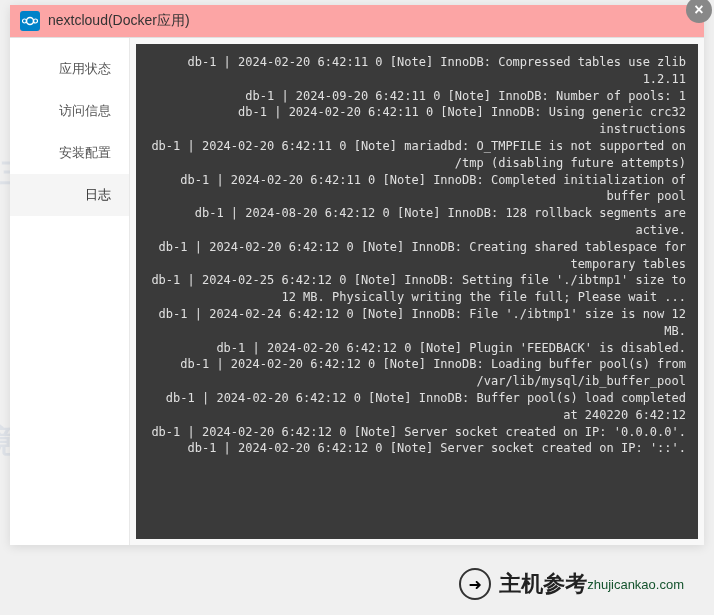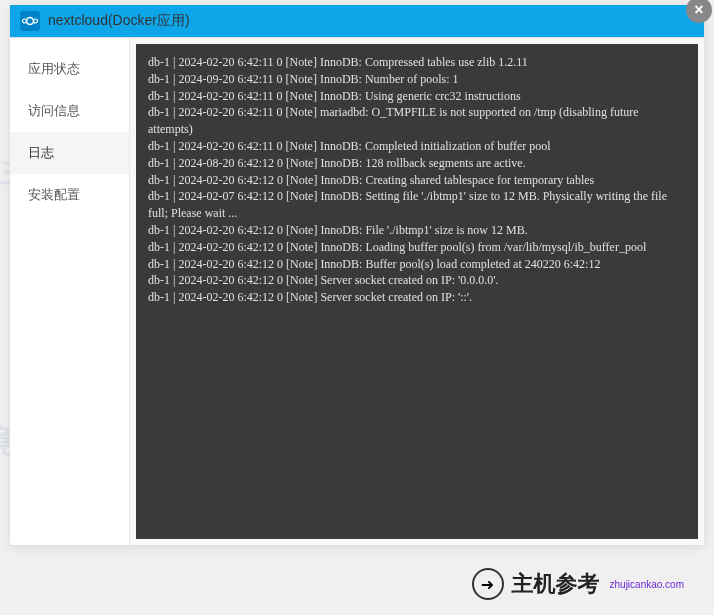--- a/index.html
+++ b/index.html
@@ -8,38 +8,38 @@
     .watermark { position: absolute; color: rgba(100,130,180,0.12); font-size: 32px; font-weight: bold; pointer-events: none; z-index: 1; }
     .wm1 { top: 60px; left: 300px; }
     .wm2 { top: 150px; left: 0px; }
     .wm3 { top: 280px; left: 150px; }
     .wm4 { top: 420px; left: -50px; }
     .wm5 { top: 60px; right: 10px; }
     .wm6 { top: 420px; right: 10px; }
     
     .window { position: absolute; top: 5px; left: 10px; right: 10px; bottom: 70px; background: #f8f8f8; box-shadow: 0 2px 10px rgba(0,0,0,0.1); z-index: 2; display: flex; flex-direction: column; }
     
-    .title-bar { display: flex; align-items: center; padding: 6px 10px; background: #0ea5e9; border-bottom: 1px solid #e0e0e0; }
+    .title-bar { display: flex; align-items: center; padding: 6px 10px; background: #fca5a5; border-bottom: 1px solid #e0e0e0; }
     .app-icon { width: 20px; height: 20px; background: #0082c9; border-radius: 3px; display: flex; align-items: center; justify-content: center; color: #fff; font-size: 10px; margin-right: 8px; }
     .title-text { font-size: 14px; color: #333; }
     .close-btn { position: absolute; top: -8px; right: -8px; width: 26px; height: 26px; background: #888; color: #fff; border-radius: 50%; display: flex; align-items: center; justify-content: center; font-size: 16px; font-weight: bold; cursor: pointer; z-index: 10; }
     
-    .content { display: flex; flex: 1; overflow: hidden; }
+    .content { display: flex; flex: 1; overflow: hidden; text-align: right; }
     
     .sidebar { width: 120px; background: #fff; border-right: 1px solid #e8e8e8; padding-top: 10px; }
     .sidebar-item { padding: 12px 18px; font-size: 13px; color: #555; cursor: pointer; }
     .sidebar-item.active { color: #333; font-weight: 500; background: #f5f5f5; }
     
     .log-area { flex: 1; background: #3a3a3a; color: #e0e0e0; font-family: Consolas, monospace; font-size: 12px; padding: 10px 12px; overflow-y: auto; line-height: 1.4; margin: 6px; position: relative; }
-    .log-line { word-wrap: break-word; font-family: Liberation Serif, serif; }
+    .log-line { word-wrap: break-word; }
     
     .footer-brand { position: absolute; bottom: 15px; right: 30px; display: flex; align-items: center; z-index: 3; }
     .brand-icon { width: 32px; height: 32px; border: 2px solid #333; border-radius: 50%; display: flex; align-items: center; justify-content: center; margin-right: 8px; font-size: 16px; }
     .brand-text { font-size: 22px; font-weight: bold; color: #222; }
-    .brand-url { font-size: 10px; color: #6d28d9; margin-left: 10px; }
+    .brand-url { font-size: 13px; color: #14532d; }
   </style>
 </head>
 <body>
 
 <div class="watermark wm1">主机参考</div>
 <div class="watermark wm2">主机参考</div>
 <div class="watermark wm3">服务跨境电商</div>
 <div class="watermark wm4">跨境电商 助力</div>
 <div class="watermark wm5">服务跨境电商</div>
 <div class="watermark wm6">主机参考</div>
@@ -55,34 +55,35 @@
           <circle cx="13.5" cy="5" r="2" fill="none" stroke="#fff" stroke-width="1.2"></circle>
         </svg>
     </div>
     <span class="title-text">nextcloud(Docker应用)</span>
   </div>
 
   <div class="content">
     <div class="sidebar">
       <div class="sidebar-item">应用状态</div>
       <div class="sidebar-item">访问信息</div>
+      <div class="sidebar-item">安装配置</div>
       <div class="sidebar-item active">日志</div>
-      <div class="sidebar-item">安装配置</div>
     </div>
 
     <div class="log-area" id="log-container">
     <div class="log-line">db-1    | 2024-02-20  6:42:11 0 [Note] InnoDB: Compressed tables use zlib 1.2.11</div>
         <div class="log-line">db-1    | 2024-09-20  6:42:11 0 [Note] InnoDB: Number of pools: 1</div>
         <div class="log-line">db-1    | 2024-02-20  6:42:11 0 [Note] InnoDB: Using generic crc32 instructions</div>
         <div class="log-line">db-1    | 2024-02-20  6:42:11 0 [Note] mariadbd: O_TMPFILE is not supported on /tmp (disabling future attempts)</div>
         <div class="log-line">db-1    | 2024-02-20  6:42:11 0 [Note] InnoDB: Completed initialization of buffer pool</div>
         <div class="log-line">db-1    | 2024-08-20  6:42:12 0 [Note] InnoDB: 128 rollback segments are active.</div>
         <div class="log-line">db-1    | 2024-02-20  6:42:12 0 [Note] InnoDB: Creating shared tablespace for temporary tables</div>
-        <div class="log-line">db-1    | 2024-02-07  6:42:12 0 [Note] InnoDB: Setting file './ibtmp1' size to 12 MB. Physically writing the file full; Please wait ...</div>
-        <div class="log-line">db-1    | 2024-02-20  6:42:12 0 [Note] InnoDB: File './ibtmp1' size is now 12 MB.</div>
+        <div class="log-line">db-1    | 2024-02-25  6:42:12 0 [Note] InnoDB: Setting file './ibtmp1' size to 12 MB. Physically writing the file full; Please wait ...</div>
+        <div class="log-line">db-1    | 2024-02-24  6:42:12 0 [Note] InnoDB: File './ibtmp1' size is now 12 MB.</div>
+        <div class="log-line">db-1    | 2024-02-20  6:42:12 0 [Note] Plugin 'FEEDBACK' is disabled.</div>
         <div class="log-line">db-1    | 2024-02-20  6:42:12 0 [Note] InnoDB: Loading buffer pool(s) from /var/lib/mysql/ib_buffer_pool</div>
         <div class="log-line">db-1    | 2024-02-20  6:42:12 0 [Note] InnoDB: Buffer pool(s) load completed at 240220  6:42:12</div>
         <div class="log-line">db-1    | 2024-02-20  6:42:12 0 [Note] Server socket created on IP: '0.0.0.0'.</div>
         <div class="log-line">db-1    | 2024-02-20  6:42:12 0 [Note] Server socket created on IP: '::'.</div>
       </div>
   </div>
 </div>
 
 <div class="footer-brand">
   <div class="brand-icon">➜</div>

